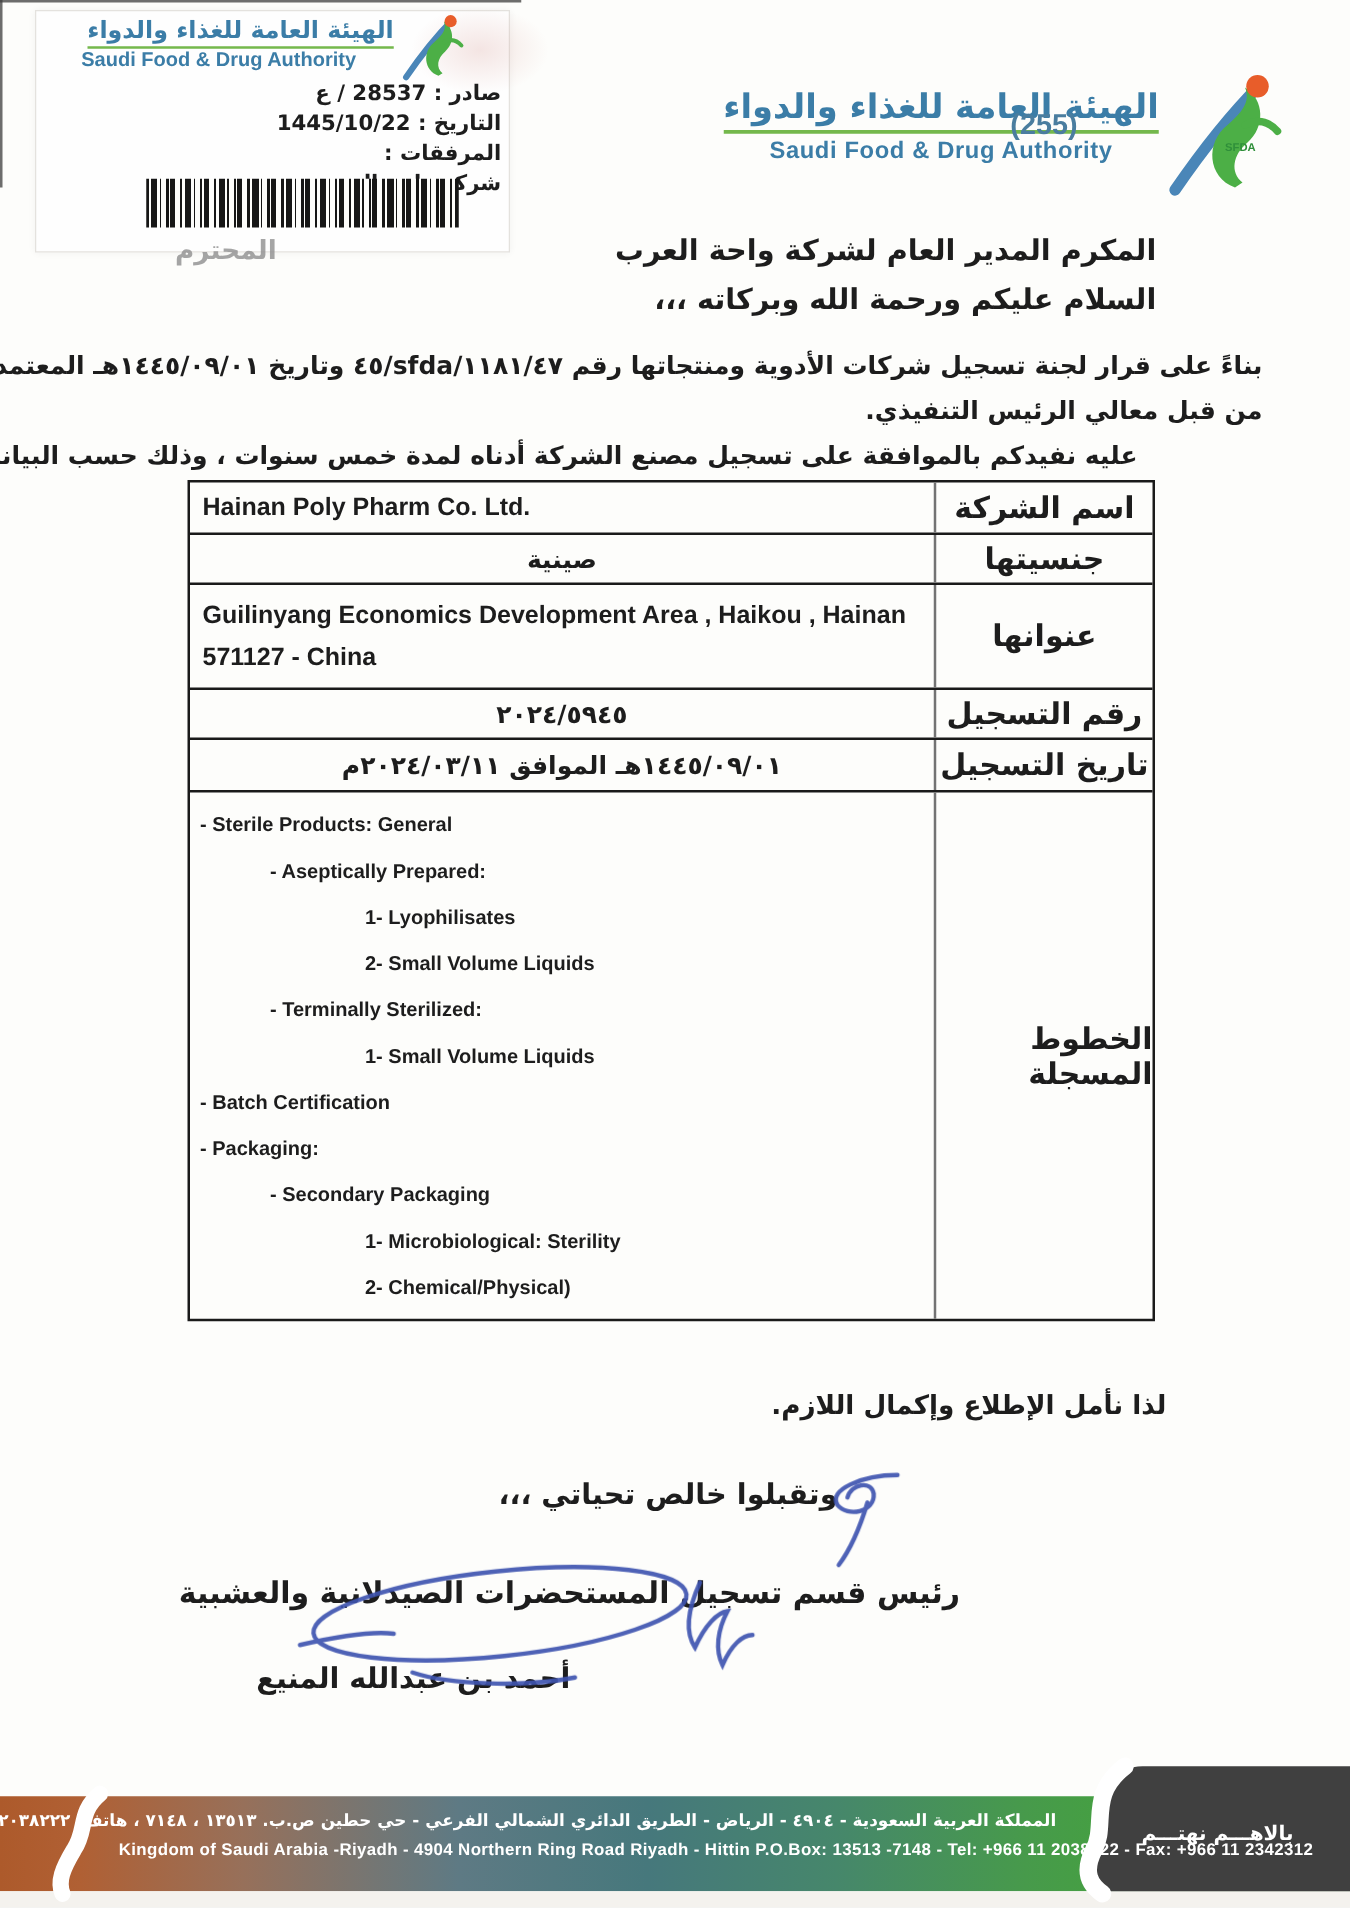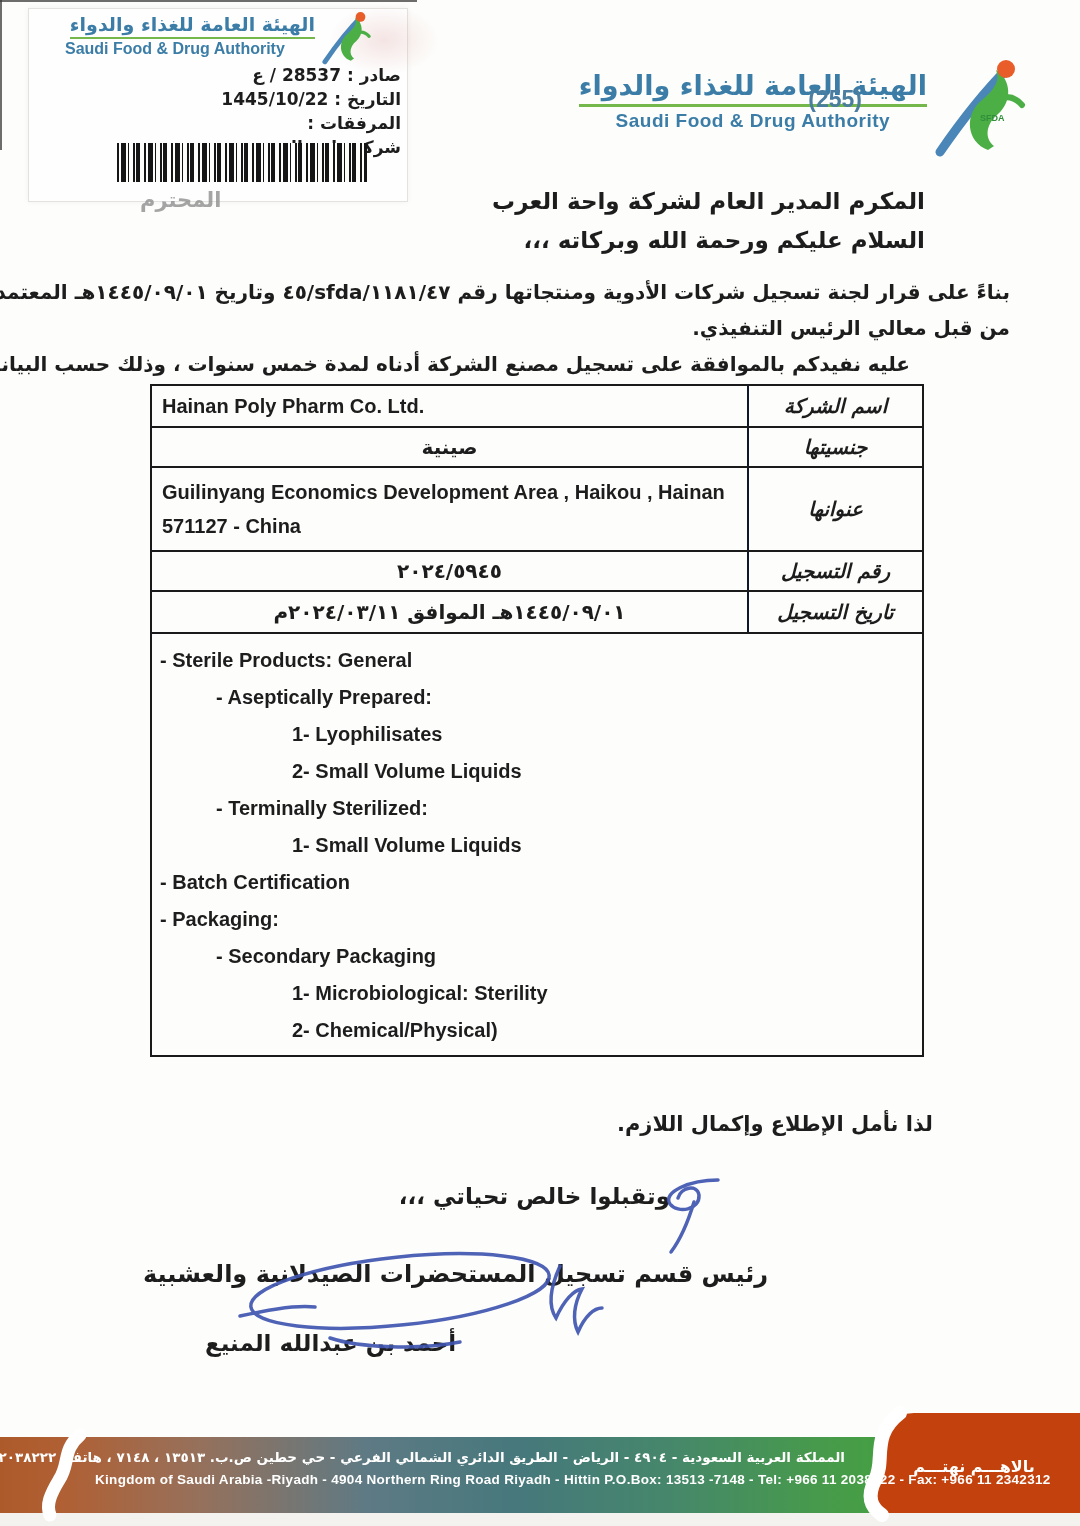--- a/index.html
+++ b/index.html
@@ -44,48 +44,48 @@
   .greeting{position:absolute;right:155px;top:227px;font-size:23px;font-weight:700;direction:rtl;white-space:nowrap;}
   .body-par{position:absolute;right:70px;left:60px;top:274px;direction:rtl;text-align:right;
             font-size:20px;font-weight:700;line-height:36px;}
   .body-line{white-space:nowrap;}
   .body-line3{padding-right:100px;}
 
   
   .reg-table{position:absolute;left:150px;top:384px;width:770px;border:2px solid #1a1a1a;direction:rtl;}
   .trow{display:flex;border-bottom:2px solid #1a1a1a;}
   .trow:last-child{border-bottom:none;}
-  .t-label{width:173px;flex:none;border-left:2px solid #0f172a;display:flex;align-items:center;
-           justify-content:center;font-size:20px;font-weight:700;direction:rtl;font-style:italic;}
+  .t-label{width:173px;flex:none;border-left:2px solid #737373;display:flex;align-items:center;
+           justify-content:center;font-size:24px;font-weight:700;direction:rtl;}
   .t-value{flex:1;display:flex;flex-direction:column;justify-content:center;font-weight:700;}
   .en{font-family:"Liberation Sans",sans-serif;direction:ltr;}
   .v-left{align-items:flex-start;padding-right:16px;padding-left:10px;text-align:right;direction:ltr;}
   .v-center{align-items:center;text-align:center;}
   .t-value .vline{font-size:20px;line-height:34px;white-space:nowrap;}
   .t-value .ar-val{font-size:20px;}
   .lines-cell{padding:8px 0 6px 0;direction:ltr;}
-  .rline{font-family:"Liberation Sans",sans-serif;font-size:20px;font-weight:700;
+  .rline{font-family:"Liberation Sans",sans-serif;font-size:16px;font-weight:700;
          height:37px;line-height:37px;white-space:nowrap;text-align:left;}
   .rline[data-indent="0"]{padding-left:8px;}
   .rline[data-indent="1"]{padding-left:64px;}
   .rline[data-indent="2"]{padding-left:140px;}
 
   .closing{position:absolute;right:147px;top:1112px;font-size:21px;font-weight:700;direction:rtl;white-space:nowrap;}
   .regards{position:absolute;right:410px;top:1183px;font-size:23px;font-weight:700;direction:rtl;white-space:nowrap;}
   .signer-title{position:absolute;left:143px;top:1260px;font-size:24px;font-weight:700;direction:rtl;white-space:nowrap;}
   .signer-name{position:absolute;left:205px;top:1330px;font-size:23px;font-weight:700;direction:rtl;white-space:nowrap;}
   .ink{position:absolute;left:0;top:0;width:1080px;height:1526px;pointer-events:none;}
 
   
   .footer{position:absolute;left:0;top:1400px;width:1080px;height:126px;background:#fdfdfb;}
   .footer-band{position:absolute;left:0;top:37px;width:1080px;height:76px;
     background:linear-gradient(90deg,#ad5a2b 0%,#b06034 6%,#97705a 18%,#5e7a84 34%,#46787c 48%,
                #46876b 62%,#479a4b 76%,#43a539 88%,#41a436 100%);}
   .footer-bottom{position:absolute;left:0;top:113px;width:1080px;height:13px;background:#f4f2ee;}
-  .footer-green{position:absolute;right:0;top:13px;width:204px;height:100px;background:#c2410c;
+  .footer-green{position:absolute;right:0;top:13px;width:204px;height:100px;background:#404040;
                 border-radius:38px 0 0 0;}
   .footer-slogan{position:absolute;right:26px;top:44px;width:160px;text-align:center;color:#ffffff;
                  font-size:16px;font-weight:700;direction:rtl;letter-spacing:1px;white-space:nowrap;}
   .footer-curves{position:absolute;left:0;top:0;width:1080px;height:126px;}
   .footer-address{position:absolute;left:95px;right:235px;top:47px;text-align:center;color:#ffffff;direction:rtl;}
   .addr-ar{font-size:13.5px;font-weight:700;line-height:21px;white-space:nowrap;}
   .addr-en{font-family:"Liberation Sans",sans-serif;direction:ltr;font-size:13.5px;font-weight:700;
            line-height:24px;letter-spacing:.3px;white-space:nowrap;}
 </style>
 </head>
@@ -166,20 +166,21 @@
         <div class="ar-val">٢٠٢٤/٥٩٤٥</div>
       </div>
     </div>
     <div class="trow" style="height:40px">
       <div class="t-label">تاريخ التسجيل</div>
       <div class="t-value v-center rtl">
         <div class="ar-val">١٤٤٥/٠٩/٠١هـ الموافق ٢٠٢٤/٠٣/١١م</div>
       </div>
     </div>
     <div class="trow">
+      <div class="t-label">الخطوط المسجلة</div>
       <div class="t-value lines-cell">
         <div class="rline" data-indent="0">- Sterile Products: General</div>
         <div class="rline" data-indent="1">- Aseptically Prepared:</div>
         <div class="rline" data-indent="2">1- Lyophilisates</div>
         <div class="rline" data-indent="2">2- Small Volume Liquids</div>
         <div class="rline" data-indent="1">- Terminally Sterilized:</div>
         <div class="rline" data-indent="2">1- Small Volume Liquids</div>
         <div class="rline" data-indent="0">- Batch Certification</div>
         <div class="rline" data-indent="0">- Packaging:</div>
         <div class="rline" data-indent="1">- Secondary Packaging</div>

